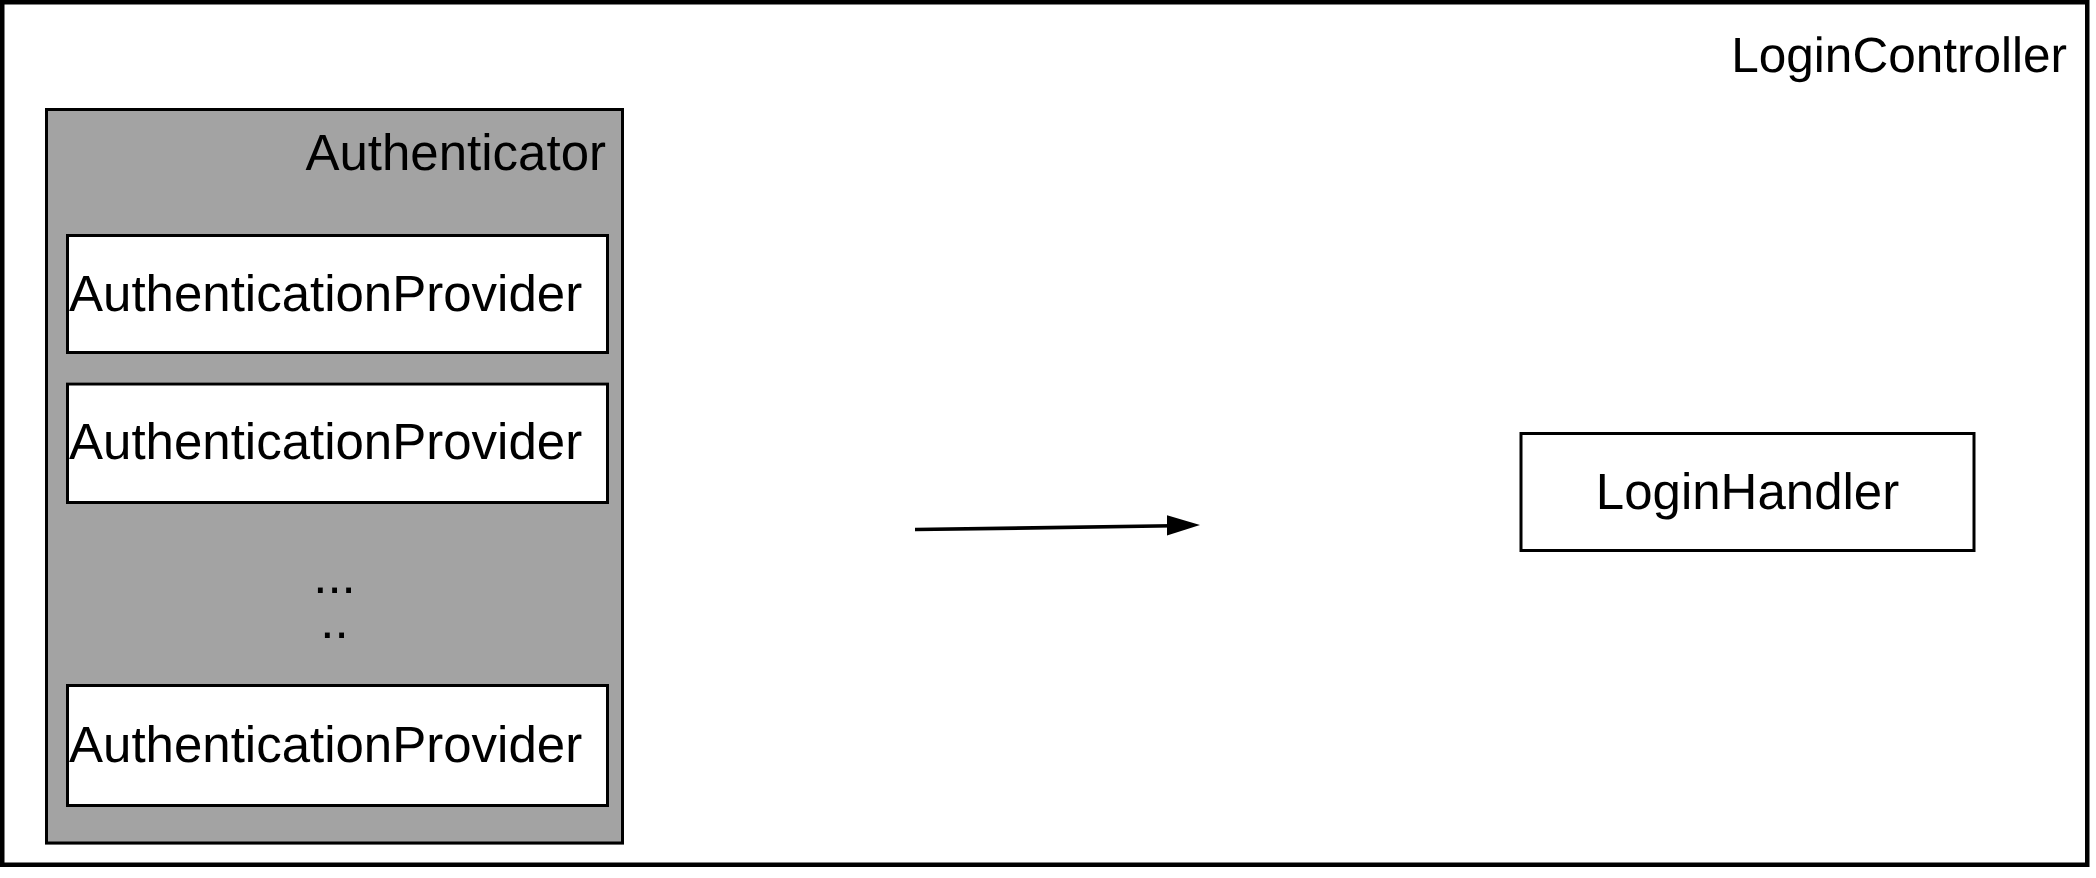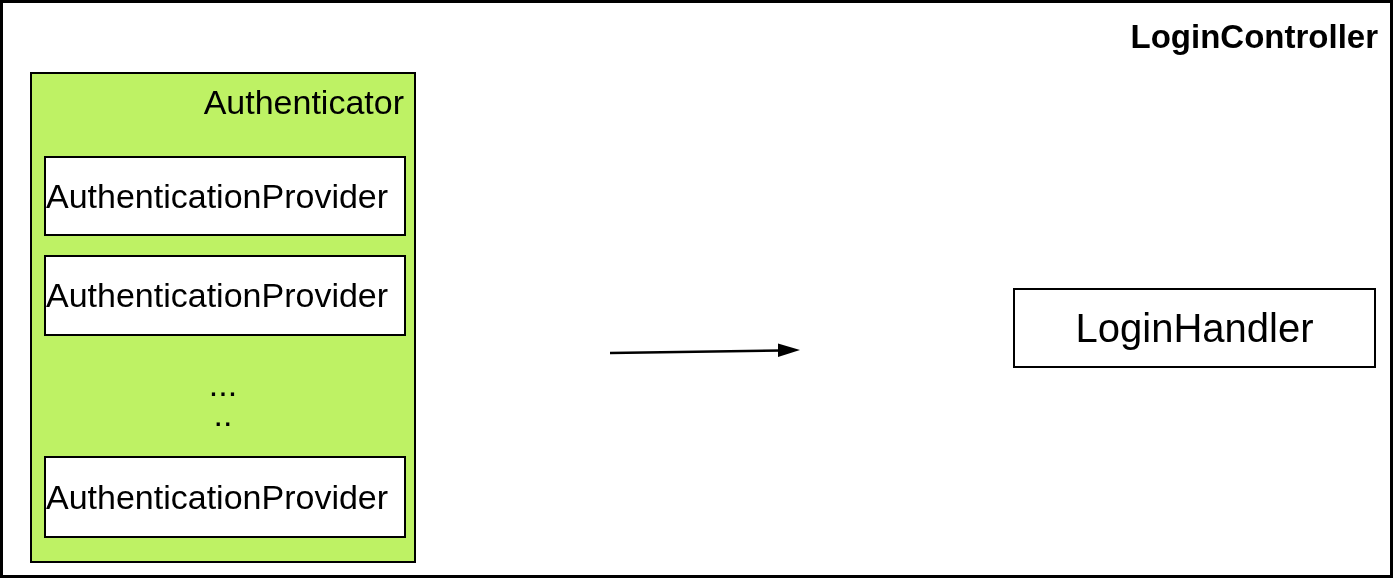--- a/index.html
+++ b/index.html
@@ -24,32 +24,32 @@
     box-sizing: border-box;
     border: 3px solid #000000;
     background: #ffffff;
   }
   .controller-title {
     position: absolute;
     top: 15px;
     right: 12px;
     font-size: 33px;
     line-height: 38px;
-    font-weight: bold;
+    font-weight: normal;
     white-space: nowrap;
   }
   .authenticator-box {
     position: absolute;
     left: 27px;
     top: 69px;
     width: 386px;
     height: 491px;
     box-sizing: border-box;
     border: 2px solid #000000;
-    background: #bef264;
+    background: #a3a3a3;
   }
   .authenticator-title {
     position: absolute;
     top: 8px;
     right: 10px;
     font-size: 34px;
     line-height: 40px;
     white-space: nowrap;
   }
   .provider-box {
@@ -90,29 +90,29 @@
     left: 0;
     top: 0;
     width: 1397px;
     height: 585px;
     pointer-events: none;
   }
   .handler-box {
     position: absolute;
     left: 1010px;
     top: 285px;
-    width: 363px;
+    width: 304px;
     height: 80px;
     box-sizing: border-box;
     border: 2px solid #000000;
     background: #ffffff;
     display: flex;
     align-items: center;
     justify-content: center;
-    font-size: 40px;
+    font-size: 34px;
     white-space: nowrap;
   }
 </style>
 </head>
 <body>
 
 <div class="frame">
 
   <div class="controller-title">LoginController</div>
 

